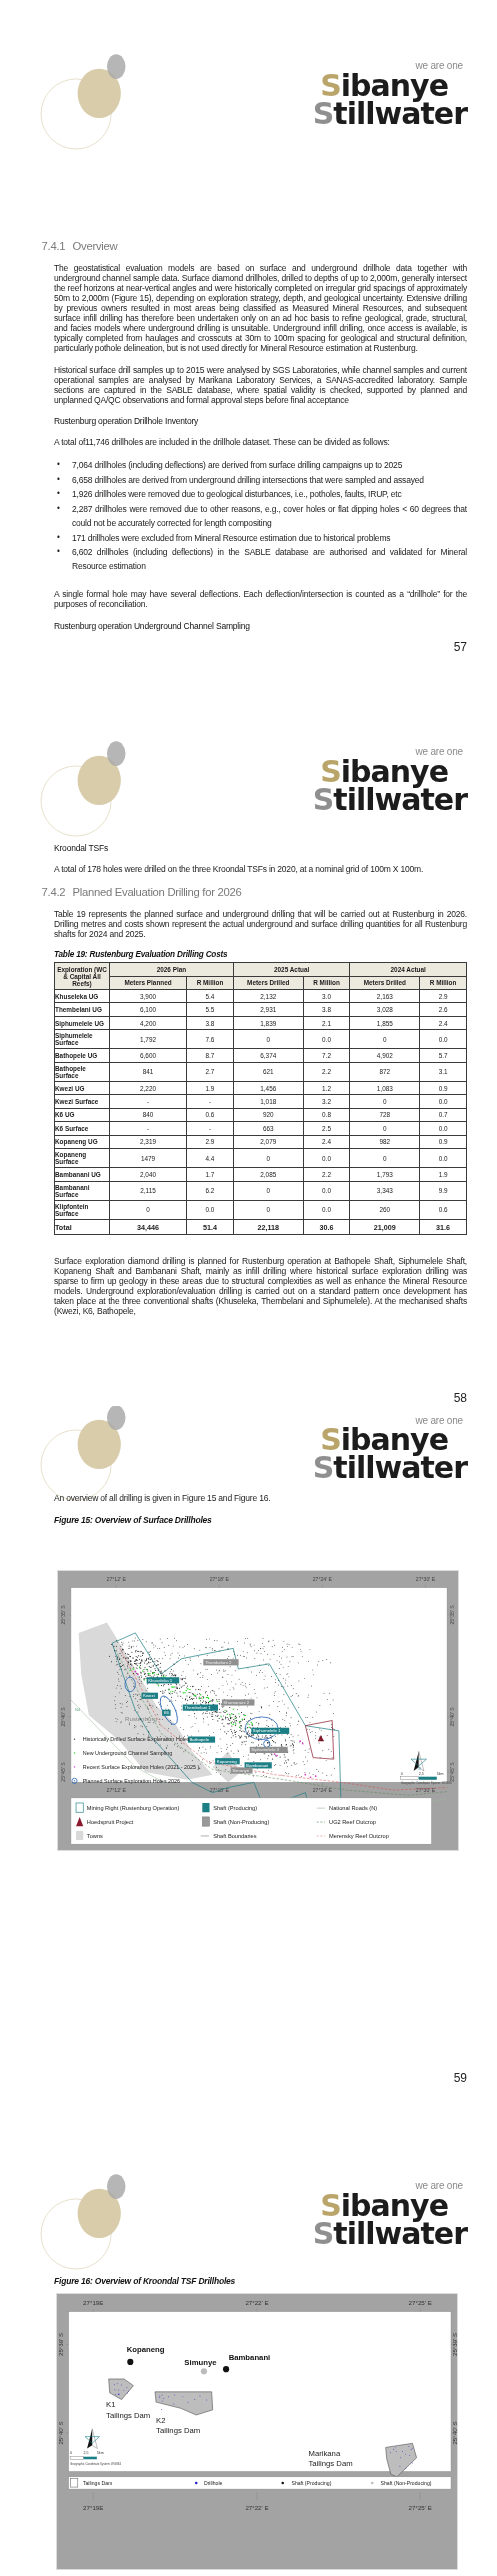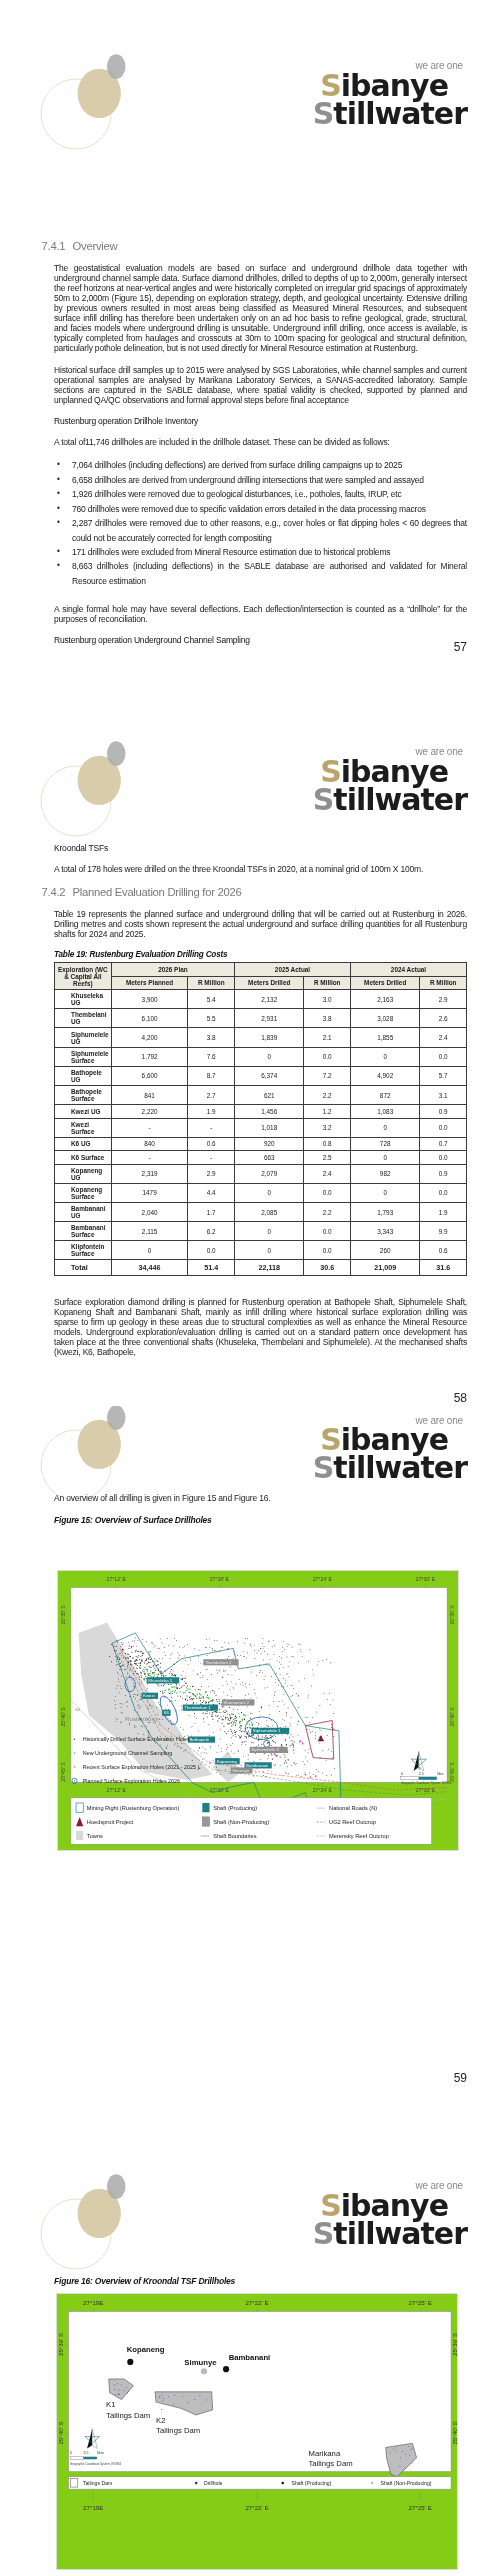--- a/index.html
+++ b/index.html
@@ -26,25 +26,25 @@
   ul.bullets { list-style: none; }
   ul.bullets li { position: relative; padding-left: 18px; font-size: 8.5px; line-height: 14.4px; text-align: justify; letter-spacing: -0.2px; color: #222; }
   ul.bullets li::before { content: "\2022"; position: absolute; left: 3.1px; top: 0; font-size: 8.2px; }
   .pgnum { position: absolute; right: 31px; font-size: 12px; color: #222; }
   .mt { margin-top: 11.3px; }
 
   
   table.dtab { border-collapse: collapse; width: 100%; font-size: 6.4px; }
   table.dtab th, table.dtab td { border: 0.5px solid #3a3a3a; text-align: center; padding: 2.1px 2.1px; height: 13.4px; font-family: "Liberation Sans", sans-serif; }
   table.dtab th { background: #ece9df; font-weight: bold; }
-  table.dtab td.rl { text-align: left; font-weight: bold; padding-left: 16px; }
+  table.dtab td.rl { text-align: left; font-weight: bold; padding-left: 0; }
   table.dtab tr.total td { font-weight: bold; font-size: 7.2px; height: 15.5px; }
 
   
-  .map-frame { border: 0.5px solid #ddd; background: #84cc16; position: relative; }
+  .map-frame { border: 0.5px solid #ddd; background: #a3a3a3; position: relative; }
 </style>
 </head>
 <body>
 
 <div class="page">
   <svg class="header-deco" viewBox="0 0 200 260">
     <circle cx="70" cy="130" r="68" fill="none" stroke="#d8ccaa" stroke-width="1.2"></circle>
     <ellipse cx="115" cy="90" rx="42" ry="48" fill="#d8ccaa"></ellipse>
     <ellipse cx="148" cy="38" rx="18" ry="24" fill="#a9a9a9" opacity="0.85"></ellipse>
   </svg>
@@ -57,24 +57,23 @@
   <div class="content" style="top:240px;">
     <div class="h2"><span class="num">7.4.1</span><span>Overview</span></div>
     <p class="body-text mt">The geostatistical evaluation models are based on surface and underground drillhole data together with underground channel sample data. Surface diamond drillholes, drilled to depths of up to 2,000m, generally intersect the reef horizons at near-vertical angles and were historically completed on irregular grid spacings of approximately 50m to 2,000m (Figure 15), depending on exploration strategy, depth, and geological uncertainty. Extensive drilling by previous owners resulted in most areas being classified as Measured Mineral Resources, and subsequent surface infill drilling has therefore been undertaken only on an ad hoc basis to refine geological, grade, structural, and facies models where underground drilling is unsuitable. Underground infill drilling, once access is available, is typically completed from haulages and crosscuts at 30m to 100m spacing for geological and structural definition, particularly pothole delineation, but is not used directly for Mineral Resource estimation at Rustenburg.</p>
     <p class="body-text mt">Historical surface drill samples up to 2015 were analysed by SGS Laboratories, while channel samples and current operational samples are analysed by Marikana Laboratory Services, a SANAS-accredited laboratory. Sample sections are captured in the SABLE database, where spatial validity is checked, supported by planned and unplanned QA/QC observations and formal approval steps before final acceptance</p>
     <div class="sub mt">Rustenburg operation Drillhole Inventory</div>
     <p class="body-text mt">A total of11,746 drillholes are included in the drillhole dataset. These can be divided as follows:</p>
     <ul class="bullets mt">
       <li>7,064 drillholes (including deflections) are derived from surface drilling campaigns up to 2025</li>
       <li>6,658 drillholes are derived from underground drilling intersections that were sampled and assayed</li>
       <li>1,926 drillholes were removed due to geological disturbances, i.e., potholes, faults, IRUP, etc</li>
-      <li>760 drillholes were removed due to specific validation errors detailed in the data processing macros</li>
       <li>2,287 drillholes were removed due to other reasons, e.g., cover holes or flat dipping holes &lt; 60 degrees that could not be accurately corrected for length compositing</li>
       <li>171 drillholes were excluded from Mineral Resource estimation due to historical problems</li>
-      <li>8,663 drillholes (including deflections) in the SABLE database are authorised and validated for Mineral Resource estimation</li>
+      <li>6,602 drillholes (including deflections) in the SABLE database are authorised and validated for Mineral Resource estimation</li>
     </ul>
     <p class="body-text mt" style="margin-top:15.5px">A single formal hole may have several deflections. Each deflection/intersection is counted as a “drillhole” for the purposes of reconciliation.</p>
     <div class="sub mt">Rustenburg operation Underground Channel Sampling</div>
 
   </div>
   <div class="pgnum" style="top:640px;">57</div>
 </div>
 
 <div class="page">
   <svg class="header-deco" style="top:31px" viewBox="0 0 200 260">

